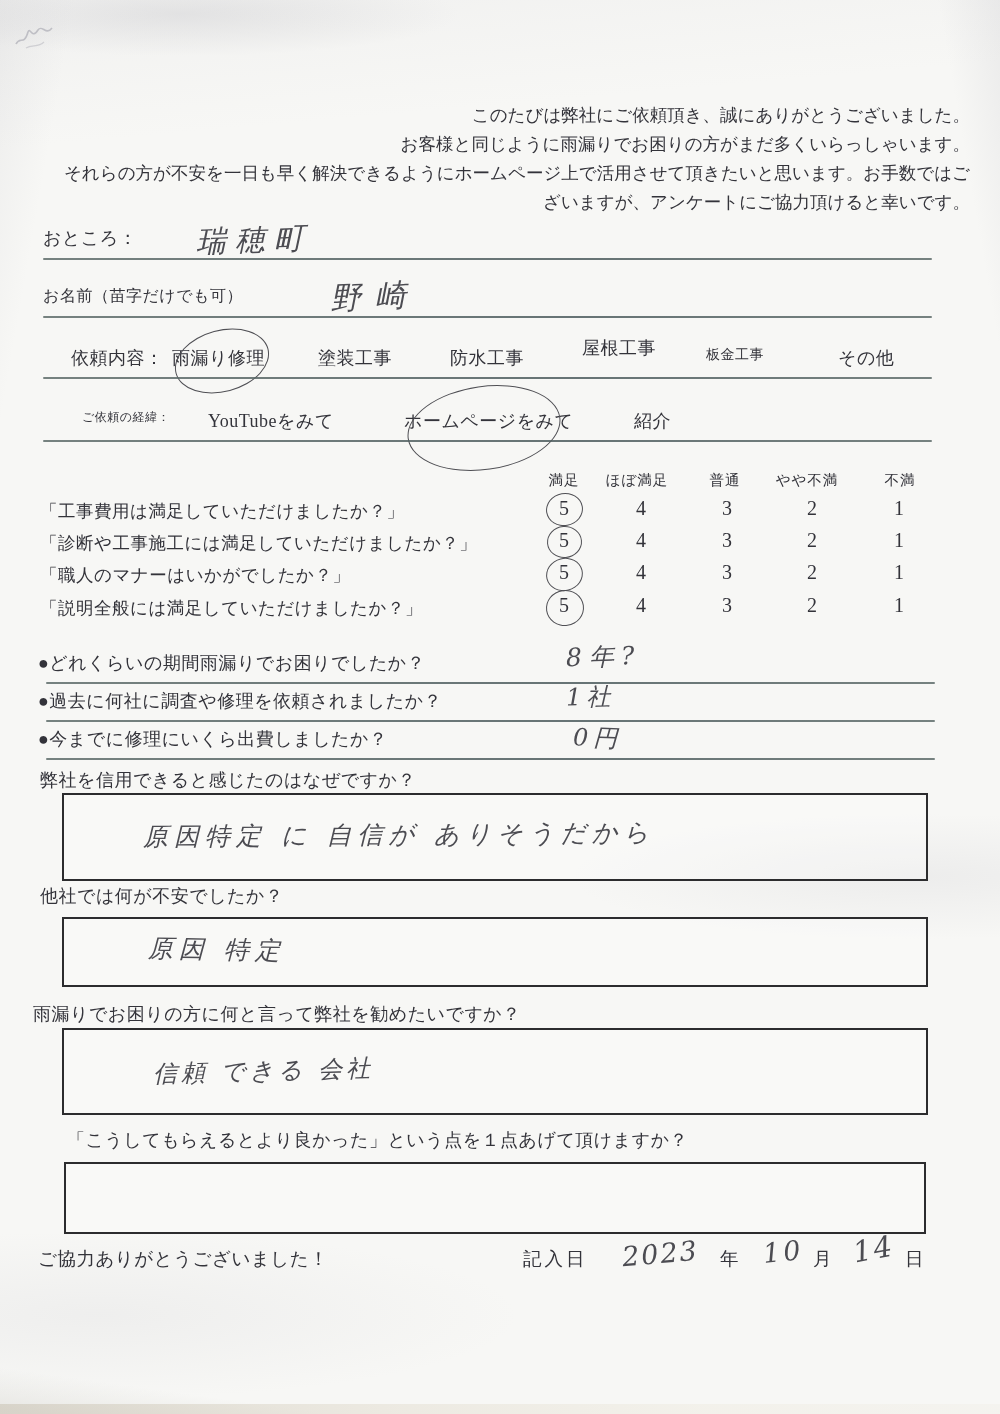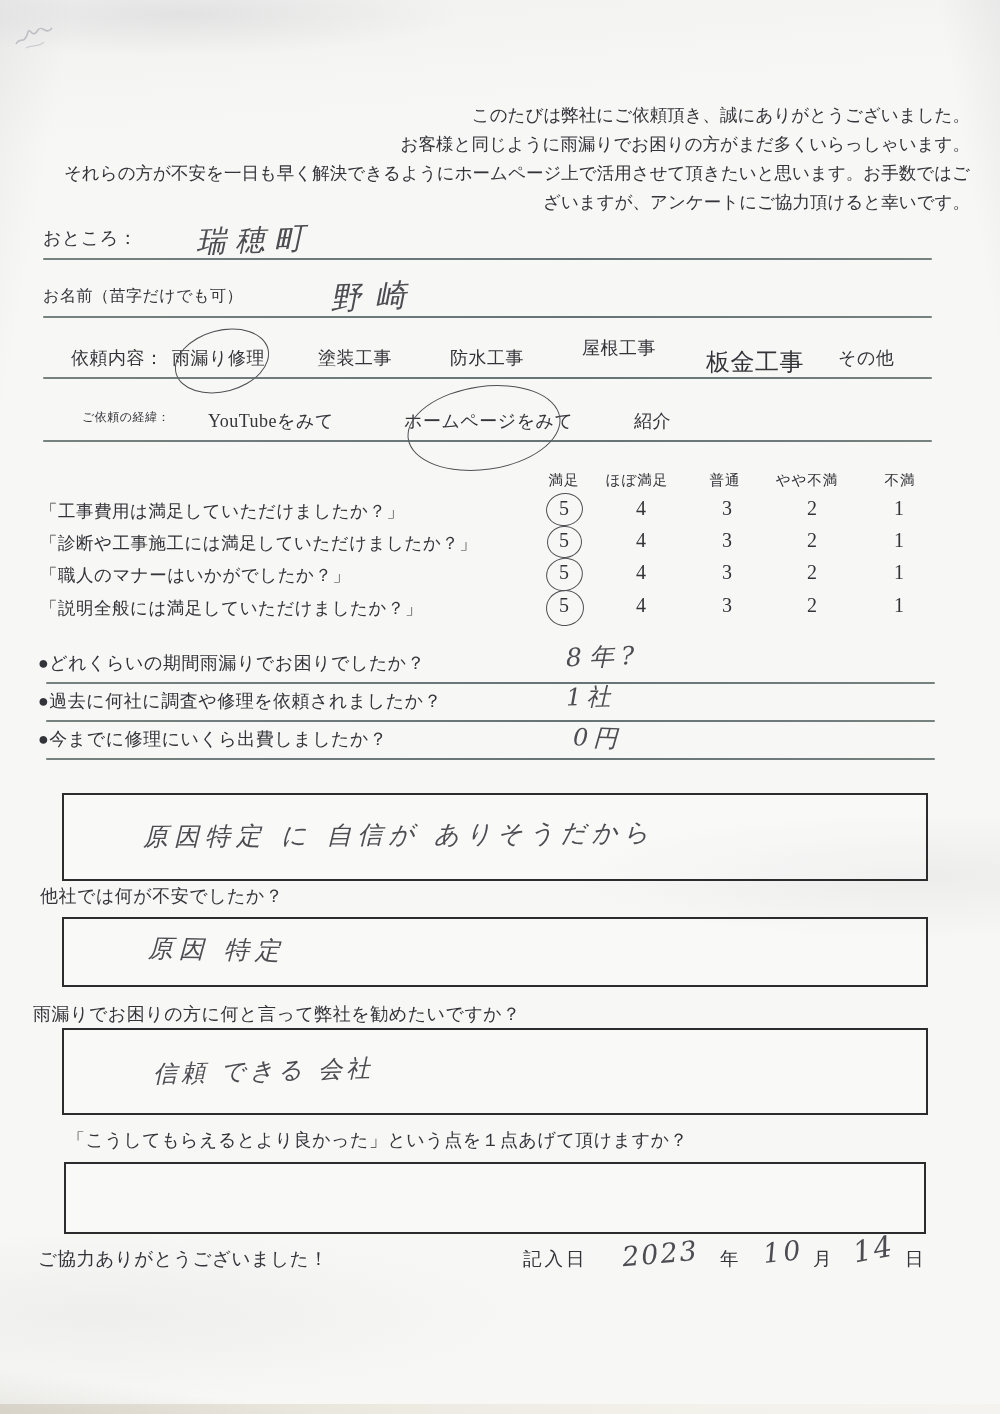--- a/index.html
+++ b/index.html
@@ -63,21 +63,21 @@
 
   <div class="abs printed q" style="left:43px;top:286px;font-size:16px;">お名前（苗字だけでも可）</div>
   <div class="hand" style="left:330px;top:276px;font-size:31px;letter-spacing:14px;transform:rotate(-3deg);">野崎</div>
   <div class="rule" style="left:43px;top:316px;width:889px;"></div>
 
   <div class="abs printed q" style="left:43px;top:346px;font-size:18px;margin-left:28px;">依頼内容：</div>
   <div class="abs printed q" style="left:172px;top:346px;font-size:18px;">雨漏り修理</div>
   <div class="abs printed q" style="left:318px;top:346px;font-size:18px;">塗装工事</div>
   <div class="abs printed q" style="left:450px;top:346px;font-size:18px;">防水工事</div>
   <div class="abs printed q" style="left:582px;top:336px;font-size:18px;">屋根工事</div>
-  <div class="abs printed q" style="left:706px;top:346px;font-size:24px;">板金工事</div>
+  <div class="abs printed q" style="left:706px;top:346px;font-size:14px;">板金工事</div>
   <div class="abs printed q" style="left:838px;top:346px;font-size:18px;">その他</div>
   <div class="circle" style="left:174px;top:330px;width:94px;height:60px;transform:rotate(-15deg);"></div>
   <div class="rule" style="left:43px;top:377px;width:889px;"></div>
 
   <div class="abs printed q" style="left:53px;top:409px;font-size:12px;margin-left:29px;">ご依頼の経緯：</div>
   <div class="abs printed q" style="left:208px;top:409px;font-size:18px;">YouTubeをみて</div>
   <div class="abs printed q" style="left:404px;top:409px;font-size:18px;">ホームページをみて</div>
   <div class="abs printed q" style="left:634px;top:409px;font-size:18px;">紹介</div>
   <div class="circle" style="left:407px;top:386px;width:152px;height:82px;transform:rotate(-8deg);"></div>
   <div class="rule" style="left:43px;top:440px;width:889px;"></div>
@@ -125,20 +125,21 @@
   <div class="rule" style="left:46px;top:682px;width:889px;"></div>
 
   <div class="abs printed q" style="left:38px;top:689px;font-size:18px;">●過去に何社に調査や修理を依頼されましたか？</div>
   <div class="hand" style="left:566px;top:681px;font-size:24px;letter-spacing:5px;transform:rotate(-1deg);">1社</div>
   <div class="rule" style="left:46px;top:720px;width:889px;"></div>
 
   <div class="abs printed q" style="left:38px;top:727px;font-size:18px;">●今までに修理にいくら出費しましたか？</div>
   <div class="hand" style="left:573px;top:722px;font-size:24px;letter-spacing:5px;transform:rotate(2deg);">0円</div>
   <div class="rule" style="left:46px;top:758px;width:889px;"></div>
 
+  <div class="abs printed q" style="left:40px;top:768px;font-size:18px;">弊社を信用できると感じたのはなぜですか？</div>
   <div class="box" style="left:62px;top:793px;width:862px;height:84px;"></div>
   <div class="hand" style="left:143px;top:818px;font-size:25px;letter-spacing:6px;transform:rotate(-0.5deg);">原因特定 に 自信が ありそうだから</div>
 
   <div class="abs printed q" style="left:40px;top:884px;font-size:18px;">他社では何が不安でしたか？</div>
   <div class="box" style="left:62px;top:917px;width:862px;height:66px;"></div>
   <div class="hand" style="left:148px;top:933px;font-size:25px;letter-spacing:6px;transform:rotate(1deg);">原因 特定</div>
 
   <div class="abs printed q" style="left:33px;top:1002px;font-size:18px;">雨漏りでお困りの方に何と言って弊社を勧めたいですか？</div>
   <div class="box" style="left:62px;top:1028px;width:862px;height:83px;"></div>
   <div class="hand" style="left:153px;top:1055px;font-size:24px;letter-spacing:4px;transform:rotate(-1.5deg);">信頼 できる 会社</div>

